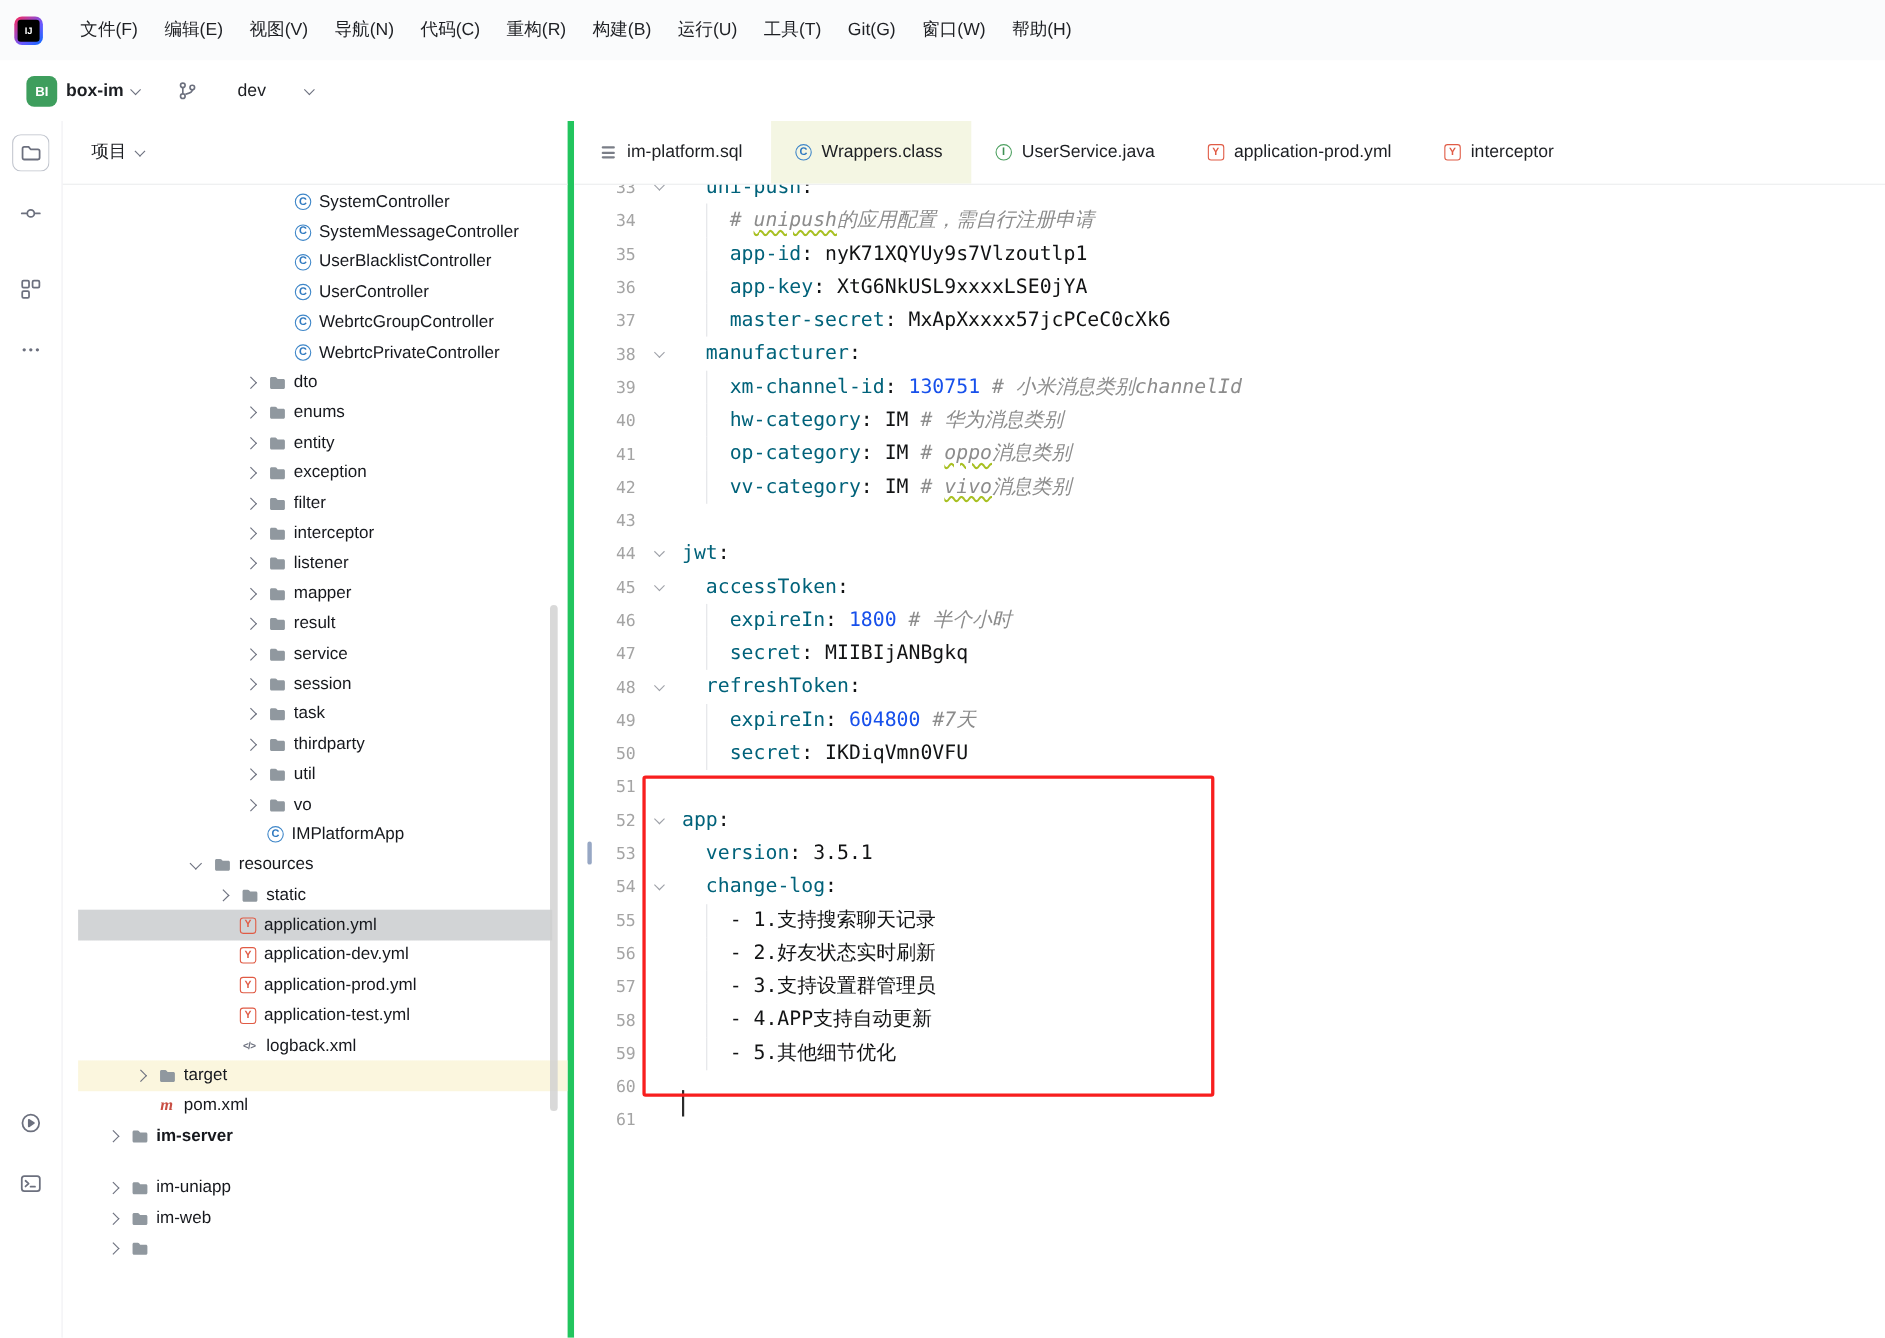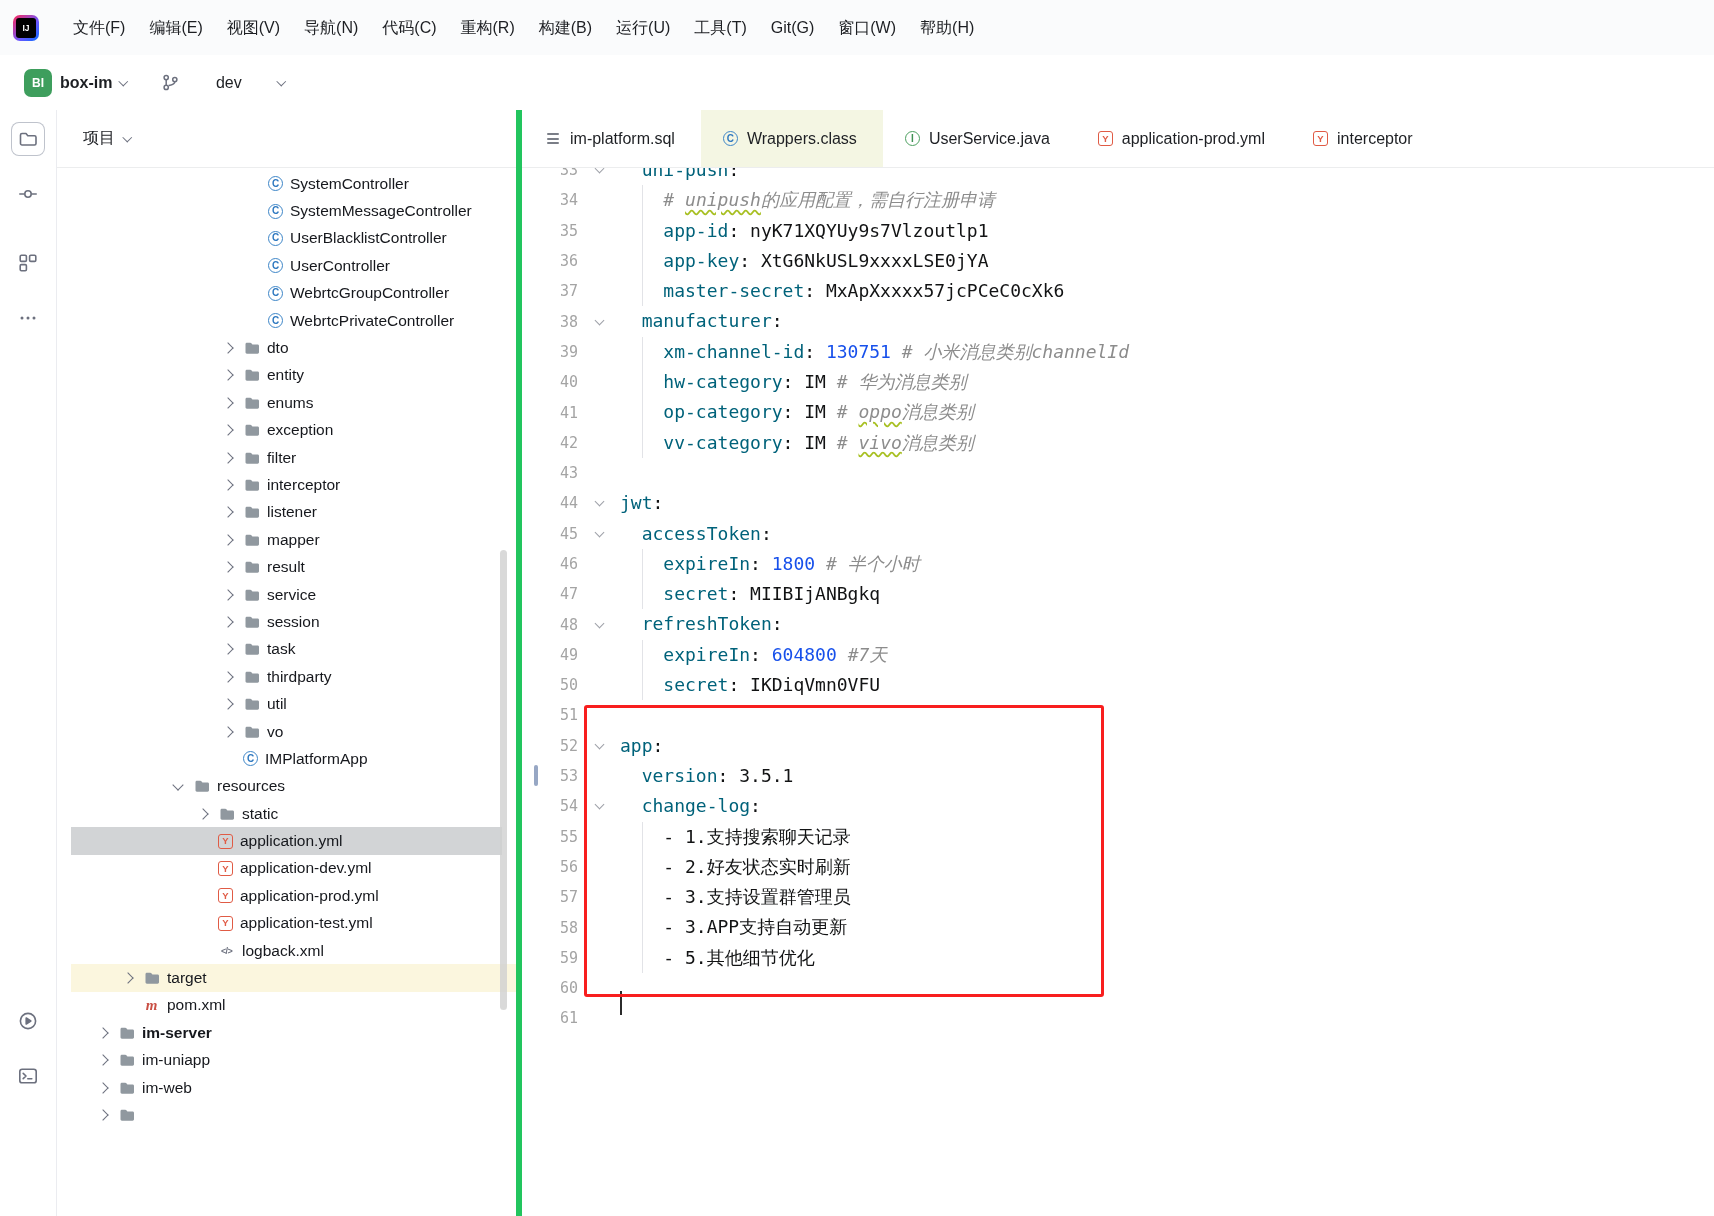--- a/index.html
+++ b/index.html
@@ -246,32 +246,32 @@
         </div>
         <div class="trow" style="padding-left: 161px;">
           <span class="chev-slot">
             <span class="chev right"></span>
           </span>
           <span class="ticon ticon-folder">
             <svg viewBox="0 0 16 16" width="16" height="16">
               <path fill="#90989F" d="M1.5 4.2c0-.8.6-1.4 1.4-1.4h3.4c.4 0 .8.2 1.1.5l1 1.2h5.2c.8 0 1.4.6 1.4 1.4v6.4c0 .8-.6 1.4-1.4 1.4H2.9c-.8 0-1.4-.6-1.4-1.4V4.2z"></path>
             </svg>
           </span>
+          <span class="tlabel">enums</span>
+        </div>
+        <div class="trow" style="padding-left: 161px;">
+          <span class="chev-slot">
+            <span class="chev right"></span>
+          </span>
+          <span class="ticon ticon-folder">
+            <svg viewBox="0 0 16 16" width="16" height="16">
+              <path fill="#90989F" d="M1.5 4.2c0-.8.6-1.4 1.4-1.4h3.4c.4 0 .8.2 1.1.5l1 1.2h5.2c.8 0 1.4.6 1.4 1.4v6.4c0 .8-.6 1.4-1.4 1.4H2.9c-.8 0-1.4-.6-1.4-1.4V4.2z"></path>
+            </svg>
+          </span>
           <span class="tlabel">entity</span>
-        </div>
-        <div class="trow" style="padding-left: 161px;">
-          <span class="chev-slot">
-            <span class="chev right"></span>
-          </span>
-          <span class="ticon ticon-folder">
-            <svg viewBox="0 0 16 16" width="16" height="16">
-              <path fill="#90989F" d="M1.5 4.2c0-.8.6-1.4 1.4-1.4h3.4c.4 0 .8.2 1.1.5l1 1.2h5.2c.8 0 1.4.6 1.4 1.4v6.4c0 .8-.6 1.4-1.4 1.4H2.9c-.8 0-1.4-.6-1.4-1.4V4.2z"></path>
-            </svg>
-          </span>
-          <span class="tlabel">enums</span>
         </div>
         <div class="trow" style="padding-left: 161px;">
           <span class="chev-slot">
             <span class="chev right"></span>
           </span>
           <span class="ticon ticon-folder">
             <svg viewBox="0 0 16 16" width="16" height="16">
               <path fill="#90989F" d="M1.5 4.2c0-.8.6-1.4 1.4-1.4h3.4c.4 0 .8.2 1.1.5l1 1.2h5.2c.8 0 1.4.6 1.4 1.4v6.4c0 .8-.6 1.4-1.4 1.4H2.9c-.8 0-1.4-.6-1.4-1.4V4.2z"></path>
             </svg>
           </span>
@@ -470,21 +470,21 @@
           <span class="chev-slot">
             <span class="chev right"></span>
           </span>
           <span class="ticon ticon-folder">
             <svg viewBox="0 0 16 16" width="16" height="16">
               <path fill="#90989F" d="M1.5 4.2c0-.8.6-1.4 1.4-1.4h3.4c.4 0 .8.2 1.1.5l1 1.2h5.2c.8 0 1.4.6 1.4 1.4v6.4c0 .8-.6 1.4-1.4 1.4H2.9c-.8 0-1.4-.6-1.4-1.4V4.2z"></path>
             </svg>
           </span>
           <span class="tlabel">im-server</span>
         </div>
-        <div class="trow" style="padding-left: 36px;">
+        <div class="trow" style="padding-left: 36px; margin-top: 20px;">
           <span class="chev-slot">
             <span class="chev right"></span>
           </span>
           <span class="ticon ticon-folder">
             <svg viewBox="0 0 16 16" width="16" height="16">
               <path fill="#90989F" d="M1.5 4.2c0-.8.6-1.4 1.4-1.4h3.4c.4 0 .8.2 1.1.5l1 1.2h5.2c.8 0 1.4.6 1.4 1.4v6.4c0 .8-.6 1.4-1.4 1.4H2.9c-.8 0-1.4-.6-1.4-1.4V4.2z"></path>
             </svg>
           </span>
           <span class="tlabel">im-uniapp</span>
         </div>
@@ -678,21 +678,21 @@
             <span class="lcode"><span class="iguide" style="left: 21.68px;"></span><span>    - 2.好友状态实时刷新</span></span>
           </div>
           <div class="eline">
             <span class="lnum">57</span>
             <span class="lfold"></span>
             <span class="lcode"><span class="iguide" style="left: 21.68px;"></span><span>    - 3.支持设置群管理员</span></span>
           </div>
           <div class="eline">
             <span class="lnum">58</span>
             <span class="lfold"></span>
-            <span class="lcode"><span class="iguide" style="left: 21.68px;"></span><span>    - 3.APP支持自动更新</span></span>
+            <span class="lcode"><span class="iguide" style="left: 21.68px;"></span><span>    - 4.APP支持自动更新</span></span>
           </div>
           <div class="eline">
             <span class="lnum">59</span>
             <span class="lfold"></span>
             <span class="lcode"><span class="iguide" style="left: 21.68px;"></span><span>    - 5.其他细节优化</span></span>
           </div>
           <div class="eline">
             <span class="lnum">60</span>
             <span class="lfold"></span>
             <span class="lcode"><span class="iguide" style="left: 21.68px;"></span><span class="caret"></span></span>

